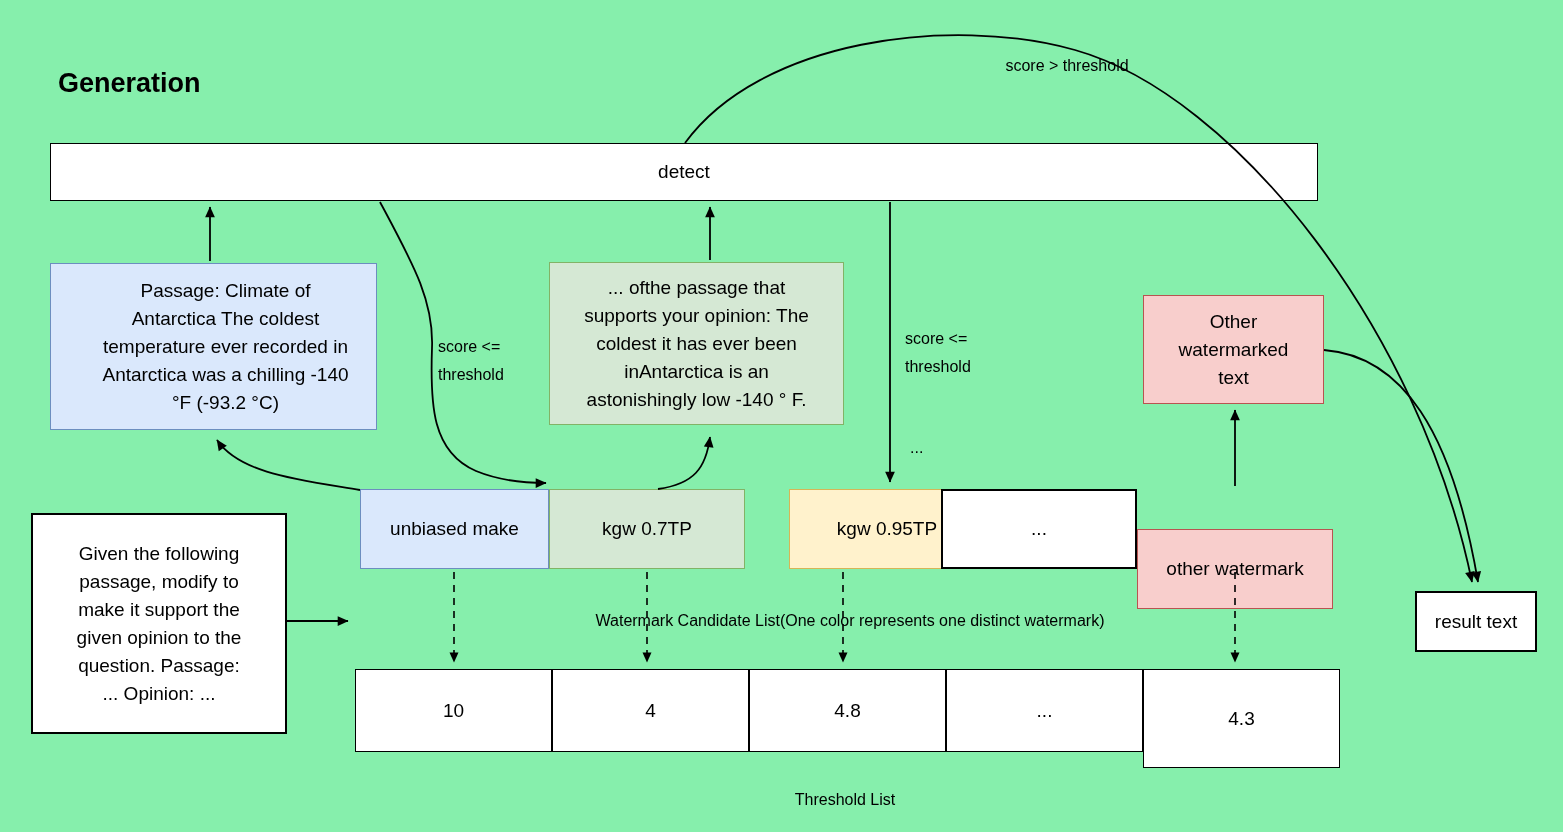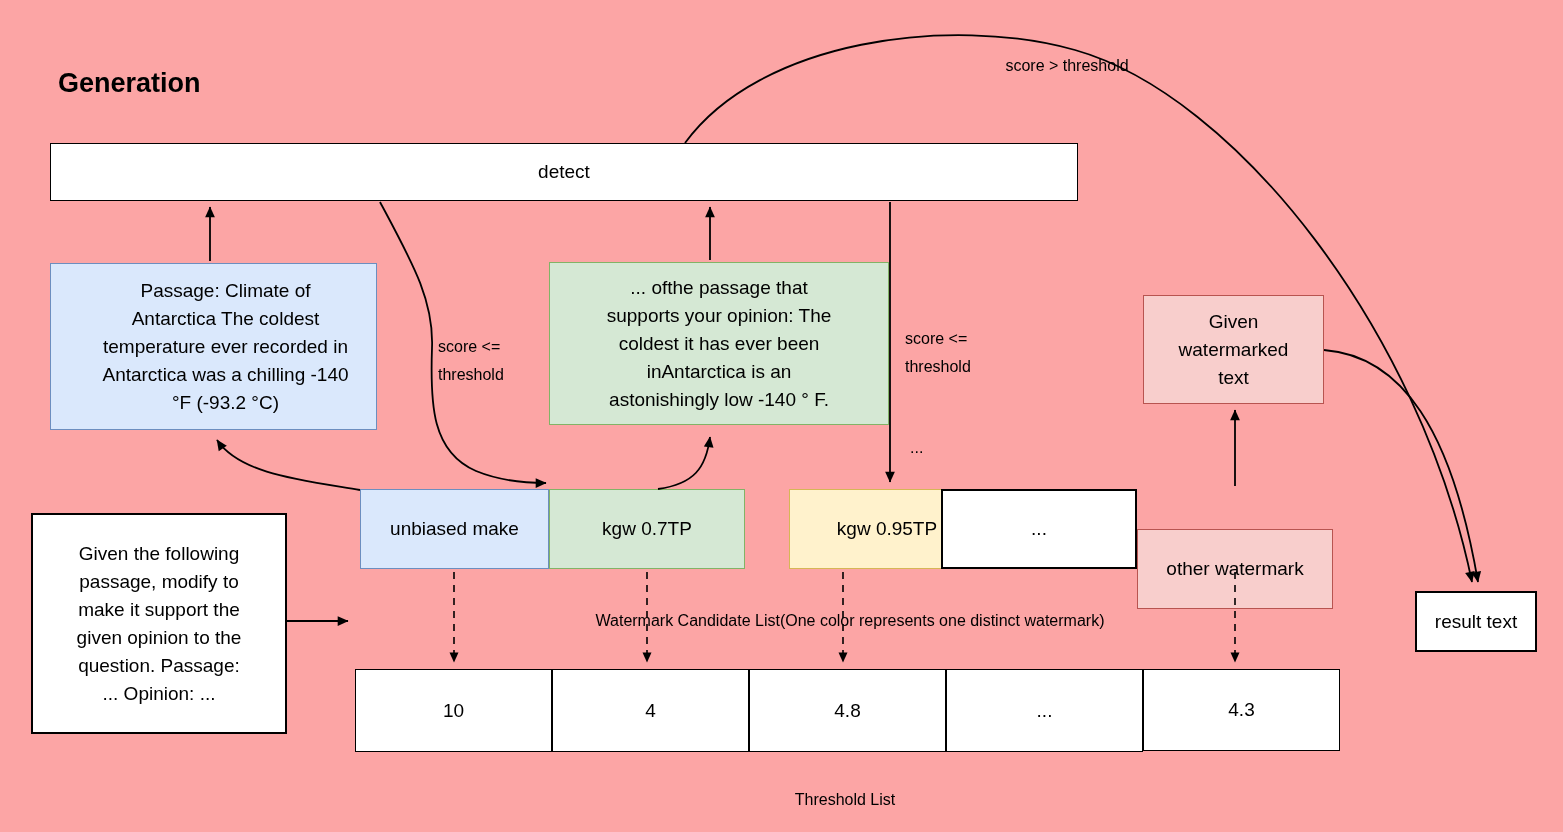--- a/index.html
+++ b/index.html
@@ -1,17 +1,17 @@
 <!DOCTYPE html>
 <html><head>
 <meta charset="utf-8">
 <style>
   html,body{margin:0;padding:0;background:#ffffff;}
   body{font-family:"Liberation Sans", sans-serif; color:#000;}
-  .canvas{position:relative;width:1563px;height:832px;background:#fca5a5;overflow:hidden;}
+  .canvas{position:relative;width:1563px;height:832px;background:#86efac;overflow:hidden;}
   .box{position:absolute;box-sizing:border-box;display:flex;align-items:center;justify-content:center;text-align:center;font-size:19px;line-height:28px;background:#fff;}
   .pre{white-space:pre-line;}
   .b-black{border:2px solid #000;}
   .b-thin{border:1.5px solid #000;}
   .c-blue{background:#dae8fc;border:1.5px solid #6c8ebf;}
   .c-green{background:#d5e8d4;border:1.5px solid #82b366;}
   .c-yellow{background:#fff2cc;border:1.5px solid #d6b656;margin-left:44px;}
   .c-red{background:#f8cecc;border:1.5px solid #b85450;}
   .c-white{background:#ffffff;border:2px solid #000;}
   .lbl{position:absolute;font-size:16px;line-height:28px;}
@@ -19,42 +19,42 @@
   .center{text-align:center;}
   svg.overlay{position:absolute;left:0;top:0;width:1563px;height:832px;pointer-events:none;}
 </style>
 </head>
 <body>
 
 <div class="canvas">
 
   <div class="title">Generation</div>
 
-  <div class="box b-thin" style="left:50px;top:143px;width:1028px;height:58px;">
+  <div class="box b-thin" style="left:50px;top:143px;width:1268px;height:58px;">
     <span>detect</span>
   </div>
 
   <div class="box c-blue" style="left:50px;top:263px;width:327px;height:167px;padding-left:24px;">
     <span class="pre">Passage: Climate of
 Antarctica The coldest
 temperature ever recorded in
 Antarctica was a chilling -140
 °F (-93.2 °C)</span>
   </div>
 
-  <div class="box c-green" style="left:549px;top:262px;width:340px;height:163px;">
+  <div class="box c-green" style="left:549px;top:262px;width:295px;height:163px;">
     <span class="pre">... ofthe passage that
 supports your opinion: The
 coldest it has ever been
 inAntarctica is an
 astonishingly low -140 ° F.</span>
   </div>
 
   <div class="box c-red" style="left:1143px;top:295px;width:181px;height:109px;">
-    <span class="pre">Given
+    <span class="pre">Other
 watermarked
 text</span>
   </div>
 
   <div class="box c-blue" style="left:360px;top:489px;width:189px;height:80px;">
     <span>unbiased make</span>
   </div>
   <div class="box c-green" style="left:549px;top:489px;width:196px;height:80px;">
     <span>kgw 0.7TP</span>
   </div>
@@ -73,21 +73,21 @@
   </div>
   <div class="box b-thin" style="left:552px;top:669px;width:197px;height:83px;">
     <span>4</span>
   </div>
   <div class="box b-thin" style="left:749px;top:669px;width:197px;height:83px;">
     <span>4.8</span>
   </div>
   <div class="box b-thin" style="left:946px;top:669px;width:197px;height:83px;">
     <span>...</span>
   </div>
-  <div class="box b-thin" style="left:1143px;top:669px;width:197px;height:82px;">
+  <div class="box b-thin" style="left:1143px;top:669px;width:197px;height:99px;">
     <span>4.3</span>
   </div>
 
   <div class="box b-black" style="left:31px;top:513px;width:256px;height:221px;">
     <span class="pre">Given the following
 passage, modify to
 make it support the
 given opinion to the
 question. Passage:
 ... Opinion: ...</span>

